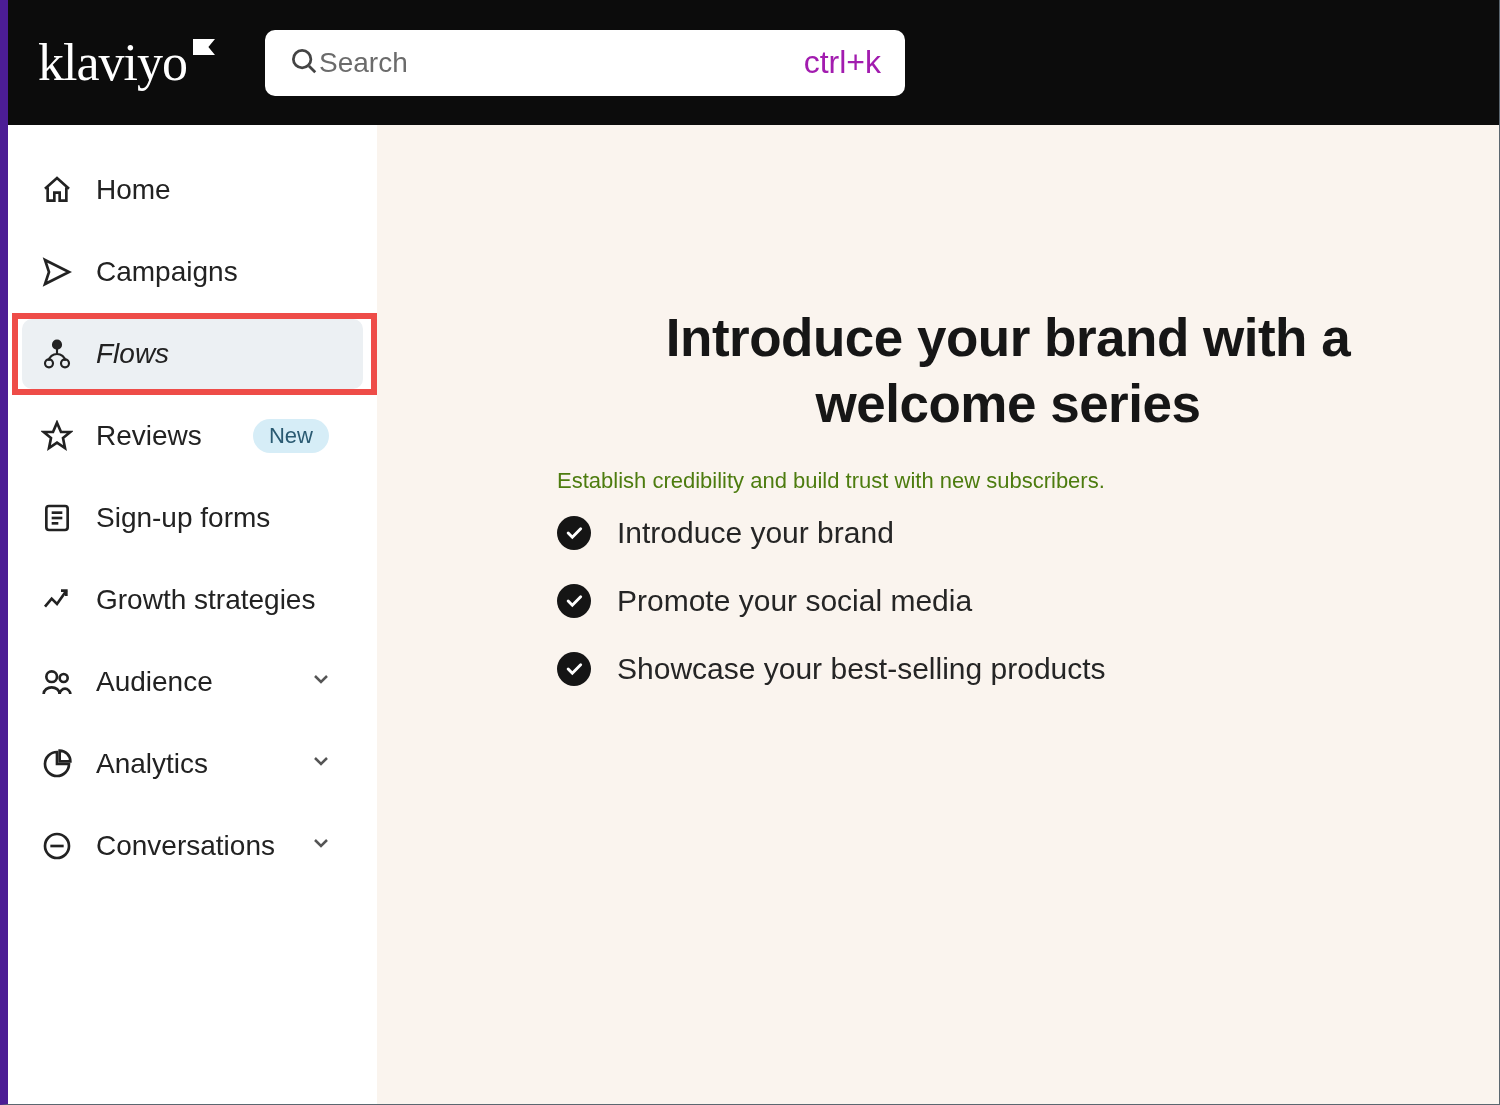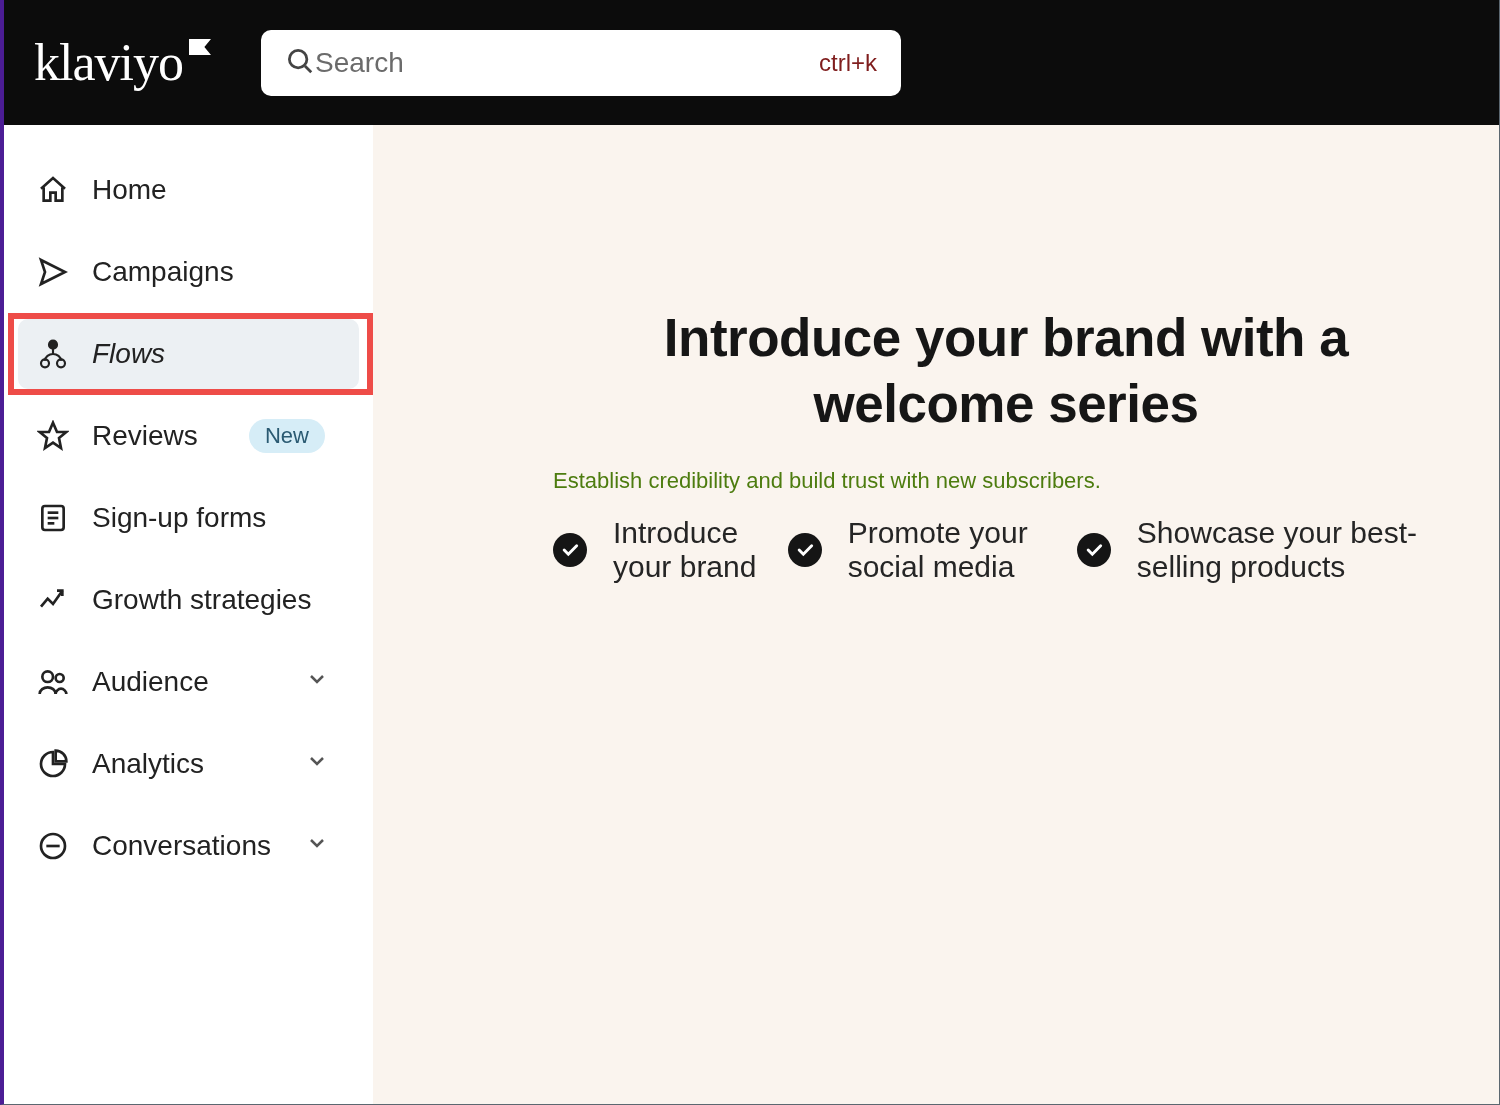--- a/index.html
+++ b/index.html
@@ -6,21 +6,21 @@
   body {
     font-family: -apple-system, BlinkMacSystemFont, "Segoe UI", Helvetica, Arial, sans-serif;
     background: #fff;
     width: 1500px;
     height: 1105px;
     overflow: hidden;
     display: flex;
     flex-direction: column;
   }
   .outer {
-    border-left: 4px solid #4c1d95;
+    border-left: 8px solid #4c1d95;
     display: flex;
     flex-direction: column;
     height: 100%;
     border-right: 1px solid #5b6770;
     border-bottom: 1px solid #5b6770;
   }
   
   .header {
     background: #0c0c0c;
     height: 125px;
@@ -58,22 +58,22 @@
   .search-box input {
     flex: 1;
     border: none;
     outline: none;
     font-size: 28px;
     color: #555;
     background: transparent;
   }
   .search-box input::placeholder { color: #6b6b6b; }
   .kbd {
-    font-size: 24px;
-    color: #7f1d1d;
+    font-size: 32px;
+    color: #a21caf;
     text-align: center;
   }
   
   .content-row {
     flex: 1;
     display: flex;
     min-height: 0;
   }
   
   .sidebar {
@@ -152,21 +152,22 @@
     letter-spacing: -0.5px;
     text-align: center;
   }
   .hero-sub {
     font-size: 22px;
     color: #4d7c0f;
     margin-bottom: 22px;
   }
   .check-list {
     display: flex;
-    flex-direction: row;
+    flex-direction: column;
+    gap: 34px;
     margin-bottom: 90px;
   }
   .check-item {
     display: flex;
     align-items: center;
     gap: 26px;
     font-size: 30px;
     color: #252525;
   }
   .check-badge {

